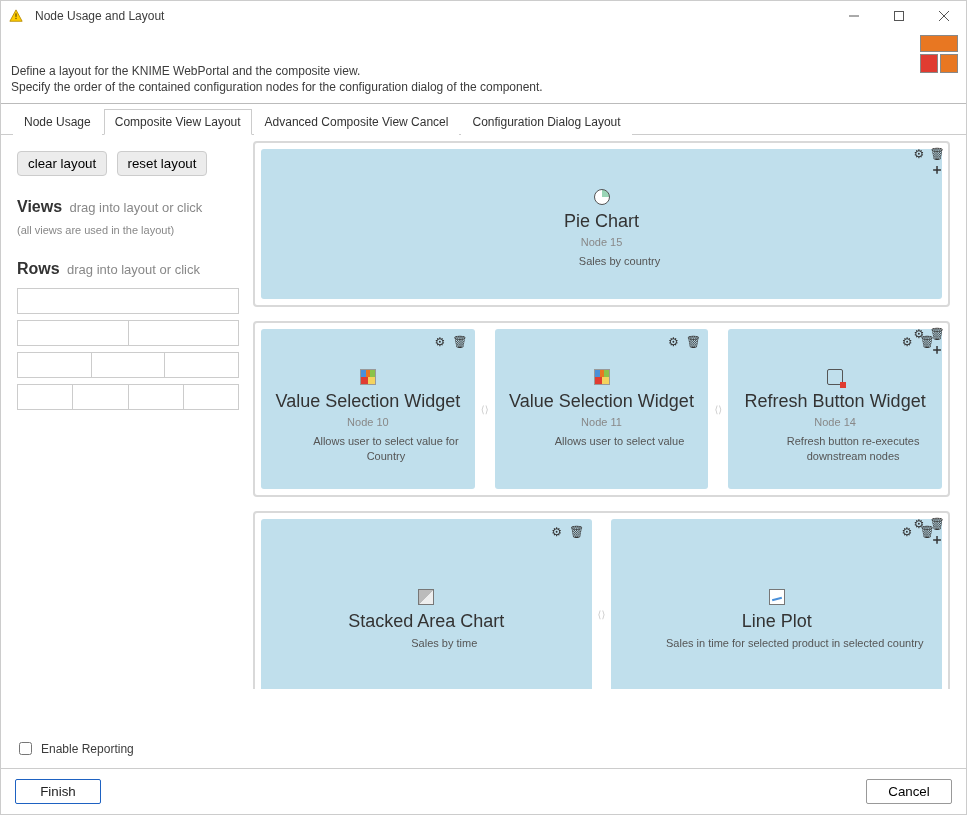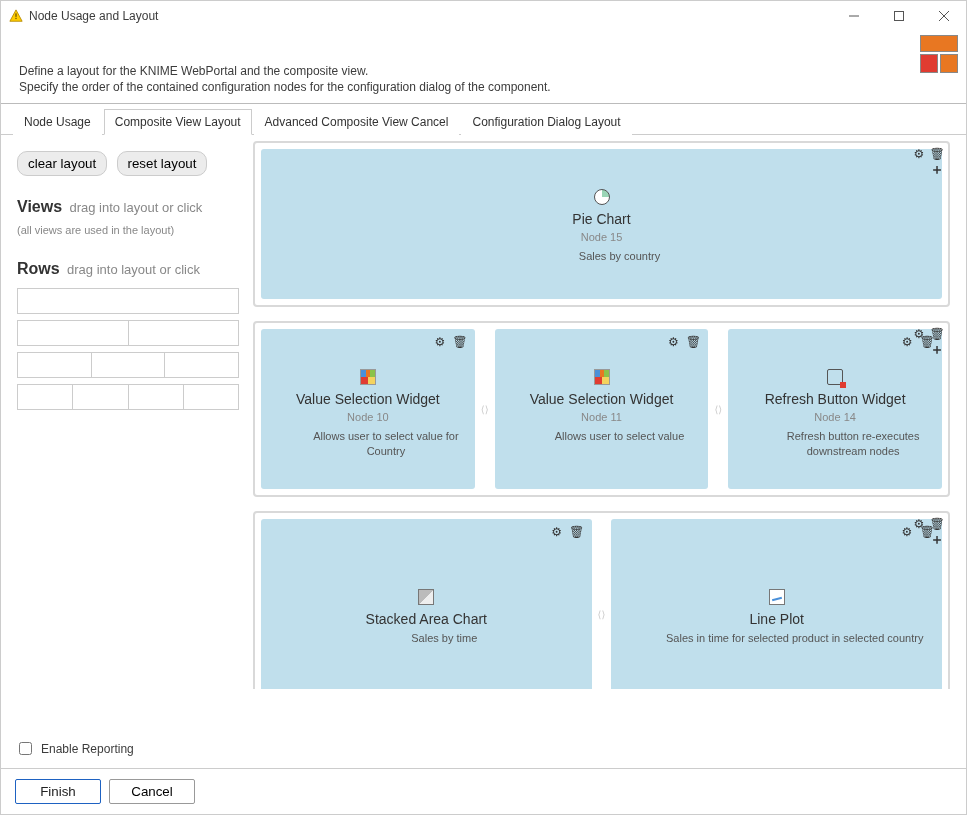--- a/index.html
+++ b/index.html
@@ -1,45 +1,45 @@
 <!DOCTYPE html>
 <html><head>
 <meta charset="utf-8">
 <style>
   * { box-sizing: border-box; }
   html, body { margin:0; padding:0; font-family: "Segoe UI", Tahoma, sans-serif; font-size:12px; color:#3c3c3c; background:#fff; }
   .window { width:967px; height:815px; border:1px solid #ccc; display:flex; flex-direction:column; position:relative; }
 
   
   .titlebar { height:30px; display:flex; align-items:center; justify-content:space-between; padding-left:8px; background:#fff; }
-  .titlebar-left { display:flex; align-items:center; gap:6px;justify-content:space-between; }
+  .titlebar-left { display:flex; align-items:center; gap:12px;justify-content:space-between; }
   .titlebar-left .app-icon { width:14px; height:14px; }
   .titlebar-title { color:#3c3c3c; }
   .titlebar-controls { display:flex; }
   .titlebar-btn { width:45px; height:30px; display:flex; align-items:center; justify-content:center; }
   .titlebar-btn svg { stroke:#555; }
 
   
   .header-area { padding:32px 10px 8px 10px; border-bottom:1px solid #bbb; position:relative; }
-  .header-desc { line-height:1.35;margin-left:8px; }
+  .header-desc { line-height:1.35; }
   .header-logo { position:absolute; top:4px; right:8px; width:38px; height:38px; }
   .header-logo .top { width:100%; height:45%; background:#e87722; border:1px solid #888; margin-bottom:2px; }
   .header-logo .bottom { width:100%; height:50%; display:flex; gap:2px; }
   .header-logo .bottom .l { flex:1; background:#e03c31; border:1px solid #888; }
   .header-logo .bottom .r { flex:1; background:#e87722; border:1px solid #888; }
 
   
   .tabs { display:flex; padding:0 12px; border-bottom:1px solid #ccc; margin-top:4px; }
   .tab { padding:5px 10px; border:1px solid transparent; border-bottom:none; margin-right:2px; color:#333; cursor:default; position:relative; top:1px; background:#fff; }
   .tab.active { border-color:#ccc; border-bottom:1px solid #fff; }
 
   
   .body { flex:1; display:flex; overflow:hidden; padding:6px 6px 0 6px; }
   .left-panel { width:240px; padding:10px 8px 0 10px; }
-  .btn-small { background:#ececec; border:1px solid #ccc; padding:4px 10px; margin-right:6px; cursor:default; border-radius:10px; }
+  .btn-small { background:#ececec; border:1px solid #ccc; padding:4px 10px; margin-right:6px; cursor:default; border-radius:4px; }
   .section-title { margin-top:20px; font-size:16px; font-weight:bold; color:#333; display:inline; }
   .section-sub { color:#888; font-size:13px; margin-left:4px; }
   .views-note { color:#888; font-size:11px; margin-top:8px; }
   .rows-stack { margin-top:10px; }
   .row-tmpl { border:1px solid #ccc; height:26px; margin-bottom:6px; display:flex; }
   .row-tmpl .cell { flex:1; border-right:1px solid #ccc; }
   .row-tmpl .cell:last-child { border-right:none; }
   .legacy { margin-top:14px; display:flex; align-items:center; gap:6px; }
 
   
@@ -53,27 +53,27 @@
   .row-controls-line { display:flex; gap:4px; }
   .mini-icon { width:14px; height:14px; display:flex; align-items:center; justify-content:center; font-size:12px; color:#333; cursor:default; }
   .plus-icon { font-size:14px; font-weight:bold; }
 
   .row-inner { display:flex; gap:6px; }
   .cell-resizer { display:flex; align-items:center; color:#ccc; font-size:10px; padding:0 0px; }
 
   .node-card { flex:1; background:#c0dfec; border-radius:3px; position:relative; padding:40px 10px 18px 10px; text-align:center; min-height:160px; }
   .node-card.wide { min-height:150px; }
   .node-card .card-controls { position:absolute; top:6px; right:8px; display:flex; gap:6px; }
-  .node-title { font-size:14px; color:#333; margin-bottom:4px; }
+  .node-title { font-size:18px; color:#333; margin-bottom:4px; }
   .node-id { font-size:11px; color:#888; margin-bottom:6px; }
   .node-desc { font-size:11px; color:#555; line-height:1.3;margin-left:36px; }
 
   
   .report-row { padding:10px 14px; display:flex; align-items:center; gap:8px; }
-  .dialog-footer { border-top:1px solid #ccc; padding:10px 14px; display:flex; justify-content:flex-start; gap:8px; }
+  .dialog-footer { border-top:1px solid #ccc; padding:10px 14px; display:flex; justify-content:space-between; gap:0; }
   .dlg-btn { min-width:86px; padding:4px 18px; border:1px solid #999; background:#fff; border-radius:2px; cursor:default; }
   .dlg-btn.primary { border:1.5px solid #1e62c2; color:#222; }
 
   
   .icon-pie { width:16px; height:16px; border-radius:50%; border:1px solid #555; position:relative; margin:0 auto 6px auto; background:conic-gradient(#9ad5b6 0 90deg, #fff 90deg 360deg); }
   .icon-table { width:16px; height:16px; margin:0 auto 6px auto; background:
       linear-gradient(to right, #4a90d9 0 33%, #e87722 33% 66%, #8bc34a 66% 100%) top/100% 50% no-repeat,
       linear-gradient(to right, #e03c31 0 50%, #f4d35e 50% 100%) bottom/100% 50% no-repeat;
       border:1px solid #999; }
   .icon-refresh { width:16px; height:16px; margin:0 auto 6px auto; border:1.5px solid #555; border-radius:2px; position:relative; }

